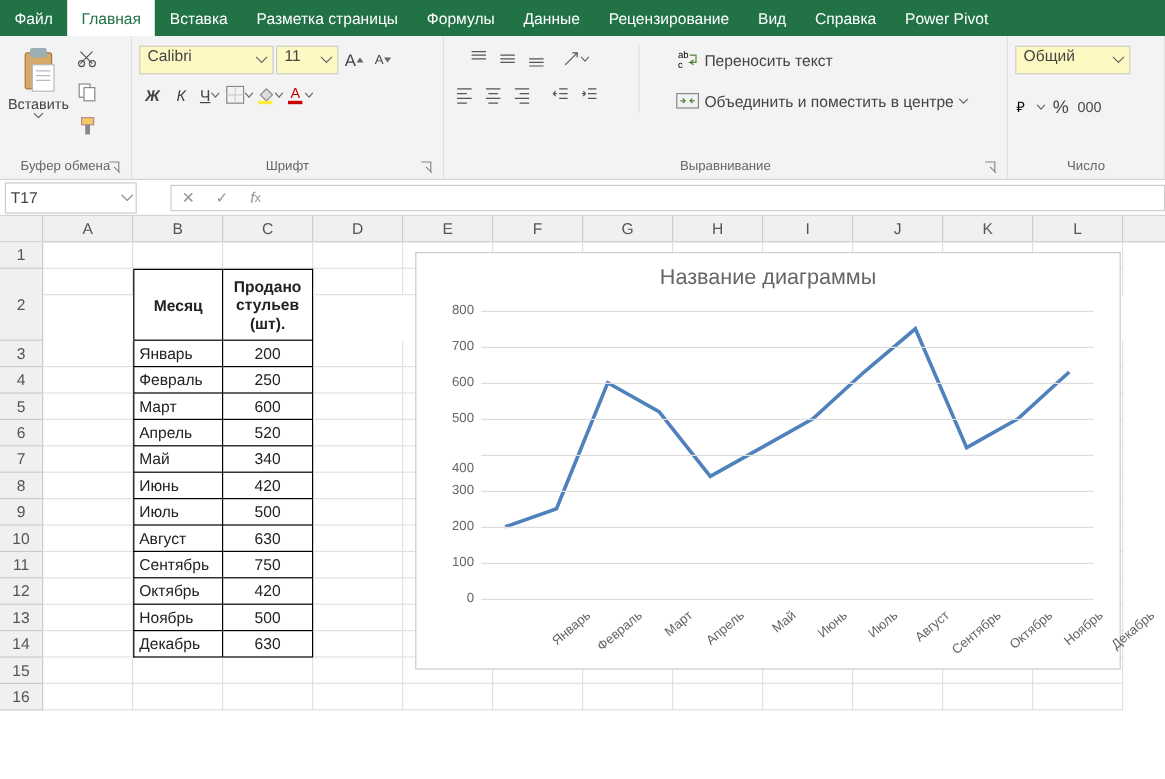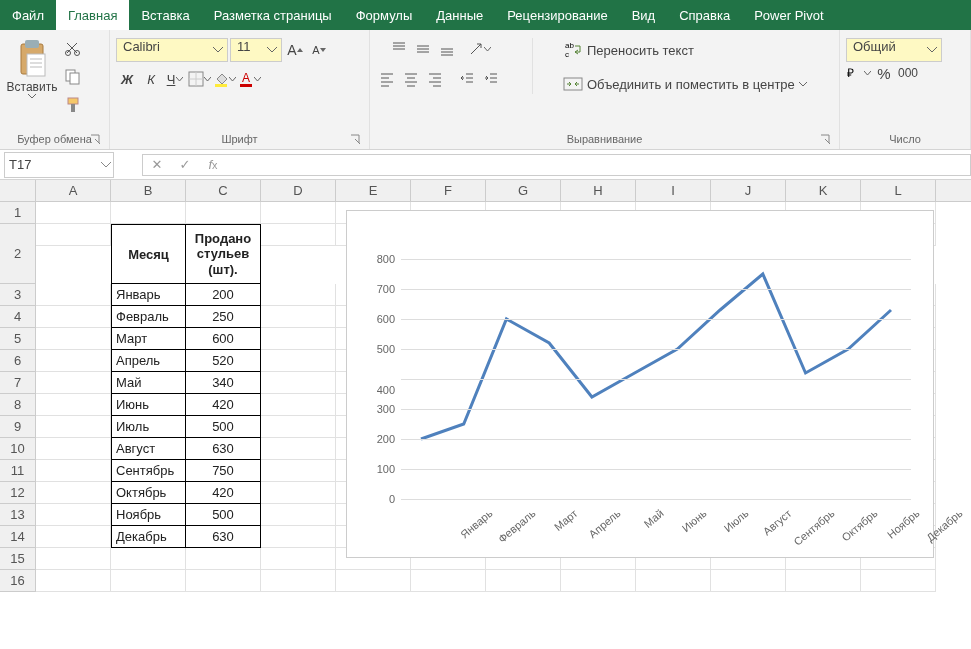--- a/index.html
+++ b/index.html
@@ -262,21 +262,21 @@
             </svg>
         </div>
       </div>
     </div>
     <div class="rgroup-label"><span>Выравнивание</span><svg class="dlg">
           <path d="M2 2h8v8M6 6l5 5" fill="none" stroke="#888"></path>
         </svg></div>
   </div>
 
   <div class="rgroup" style="flex:1;min-width:110px">
-    <div class="col" style="align-items:flex-start;gap:0;padding-top:4px">
+    <div class="col" style="align-items:flex-start;gap:16px;padding-top:4px">
       <div class="sel" style="width:96px"><span>Общий</span><svg class="chev" width="10" height="6">
             <path d="M0 0l5 5 5-5" fill="none" stroke="#666"></path>
           </svg></div>
       <div class="row">
         <div class="btn">
             <svg width="18" height="18">
               <text x="1" y="13" font-size="12">₽</text>
             </svg>
             <svg width="7" height="5">
               <path d="M0 0l3.5 4L7 0" fill="none" stroke="#666"></path>
@@ -342,20 +342,21 @@
         <div class="rowhead">11</div>
         <div class="rowhead">12</div>
         <div class="rowhead">13</div>
         <div class="rowhead">14</div>
         <div class="rowhead">15</div>
         <div class="rowhead">16</div>
       </div>
     <div class="cells" id="cells">
 
       <div class="chart">
+        <div class="chart-title">Название диаграммы</div>
         <div class="plot" id="plot">
           <svg id="chartsvg" width="510" height="240">
               <path d="M20 180 L62.72727272727273 165 L105.45454545454545 60 L148.1818181818182 84 L190.9090909090909 138 L233.63636363636363 114 L276.3636363636364 90 L319.09090909090907 51 L361.8181818181818 15 L404.54545454545456 114 L447.27272727272725 90 L490 51" class="line-path"></path>
             </svg>
         <div class="grid-line" style="top: 240px;"></div>
             <div class="ytick" style="top: 240px;">0</div>
             <div class="grid-line" style="top: 210px;"></div>
             <div class="ytick" style="top: 210px;">100</div>
             <div class="grid-line" style="top: 180px;"></div>
             <div class="ytick" style="top: 180px;">200</div>

